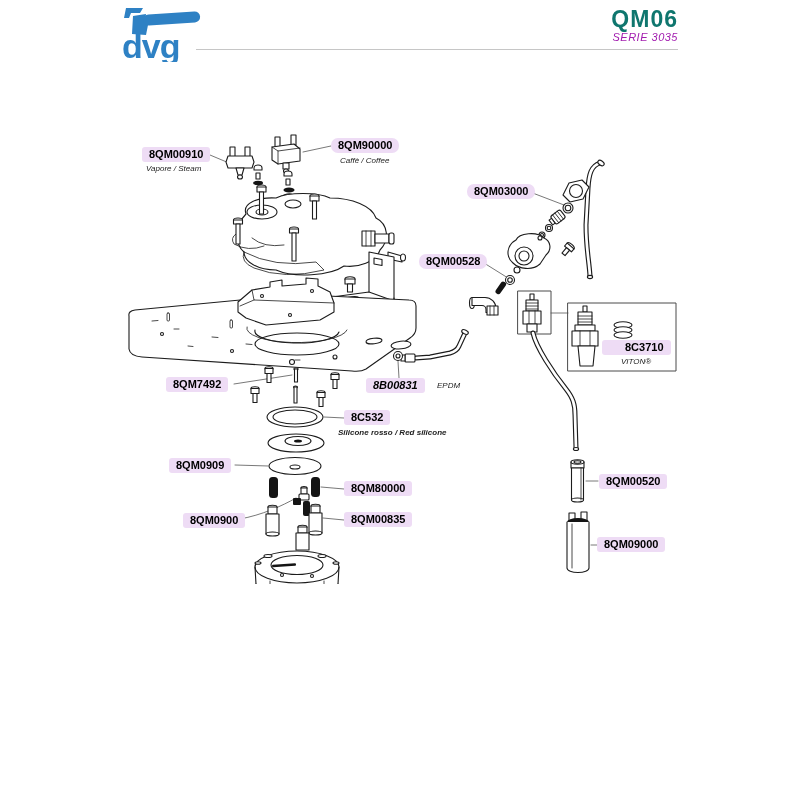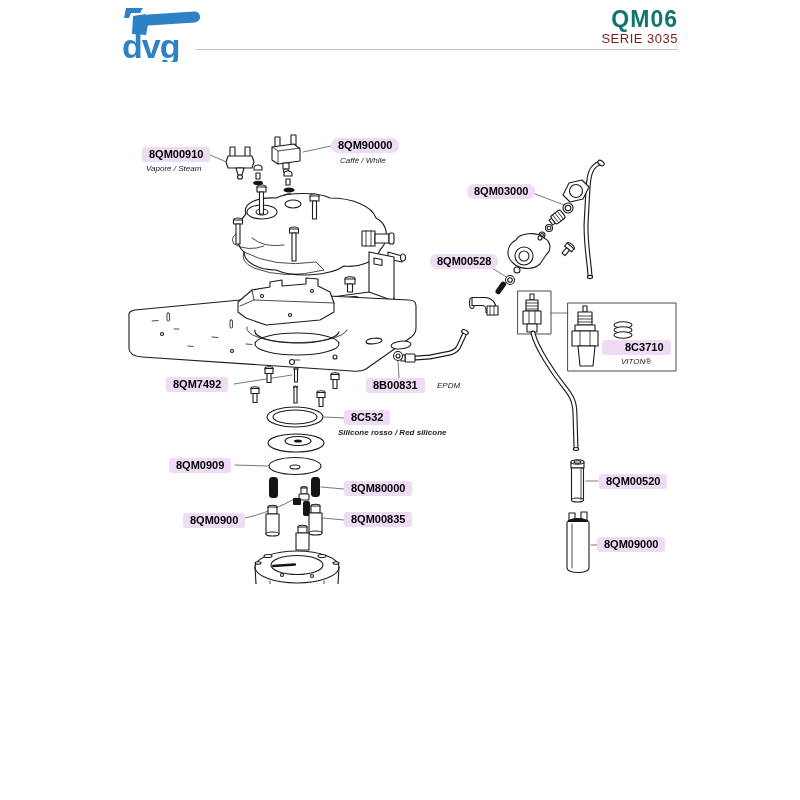--- a/index.html
+++ b/index.html
@@ -2,22 +2,22 @@
 <html style="--label-bg: #eedcf5; --brand-blue: #2e81c4;"><head>
 <meta charset="utf-8">
 <style>
   html,body{margin:0;padding:0;background:#fff;}
   .page{position:relative;width:800px;height:584px;background:#fff;overflow:hidden;
         font-family:"Liberation Sans",sans-serif;}
   
   .logo{position:absolute;left:116px;top:4px;width:95px;height:58px;}
   .model{position:absolute;right:122px;top:6px;font-weight:bold;font-size:23px;
          letter-spacing:1px;color:#0f766e;text-align:right;}
-  .series{position:absolute;right:122px;top:31px;font-size:13px;letter-spacing:0.5px;
-          color:#7f1d1d;text-align:right;}
+  .series{position:absolute;right:122px;top:31px;font-size:11px;letter-spacing:0.5px;
+          color:#a21caf;text-align:right;font-style:italic;}
   .rule{position:absolute;left:196px;top:49px;width:482px;height:1px;background:#c6c6c6;}
   
   #diagram{position:absolute;left:0;top:0;width:800px;height:800px;}
   #diagram path,#diagram rect,#diagram ellipse,#diagram circle,#diagram polygon{
      stroke:#1c1c1c;stroke-width:1.1;fill:#fff;stroke-linejoin:round;stroke-linecap:round;}
   #diagram .blk{fill:#141414;stroke:none;}
   #diagram .nf{fill:none;}
   #diagram .lead{stroke:#555;stroke-width:0.8;fill:none;}
   #diagram .box{fill:none;stroke:#4a4a4a;stroke-width:1;}
   #diagram .tA{stroke:#1c1c1c;stroke-width:5;fill:none;}
@@ -331,32 +331,32 @@
       <ellipse class="blk" cx="578" cy="522" rx="11" ry="4"></ellipse>
       <path d="M567,522 v46 a11,4.5 0 0 0 22,0 v-46"></path>
       <path class="nf thin" d="M572,524 v44"></path>
     </g>
   </svg>
 
   <div class="plabel" style="left:142px;top:147px;">8QM00910</div>
   <div class="pnote" style="left:146px;top:164px;">Vapore / Steam</div>
 
   <div class="plabel" style="left:331px;top:138px;border-radius:7px;">8QM90000</div>
-  <div class="pnote" style="left:340px;top:156px;">Caffè / While</div>
+  <div class="pnote" style="left:340px;top:156px;">Caffè / Coffee</div>
 
   <div class="plabel" style="left:467px;top:184px;border-radius:7px;">8QM03000</div>
 
-  <div class="plabel" style="left:430px;top:254px;border-radius:7px;">8QM00528</div>
+  <div class="plabel" style="left:419px;top:254px;border-radius:7px;">8QM00528</div>
 
   <div class="plabel" style="left:602px;top:340px;padding-left:23px;">8C3710</div>
   <div class="pnote" style="left:621px;top:357px;">VITON®</div>
 
   <div class="plabel" style="left:166px;top:377px;">8QM7492</div>
 
-  <div class="plabel" style="left:366px;top:378px;">8B00831</div>
+  <div class="plabel" style="left:366px;top:378px;font-style:italic;">8B00831</div>
   <div class="pnote" style="left:437px;top:381px;">EPDM</div>
 
   <div class="plabel" style="left:344px;top:410px;">8C532</div>
   <div class="pnote" style="left:338px;top:428px;font-weight:bold;">Silicone rosso / Red silicone</div>
 
   <div class="plabel" style="left:169px;top:458px;">8QM0909</div>
 
   <div class="plabel" style="left:344px;top:481px;">8QM80000</div>
 
   <div class="plabel" style="left:183px;top:513px;">8QM0900</div>

